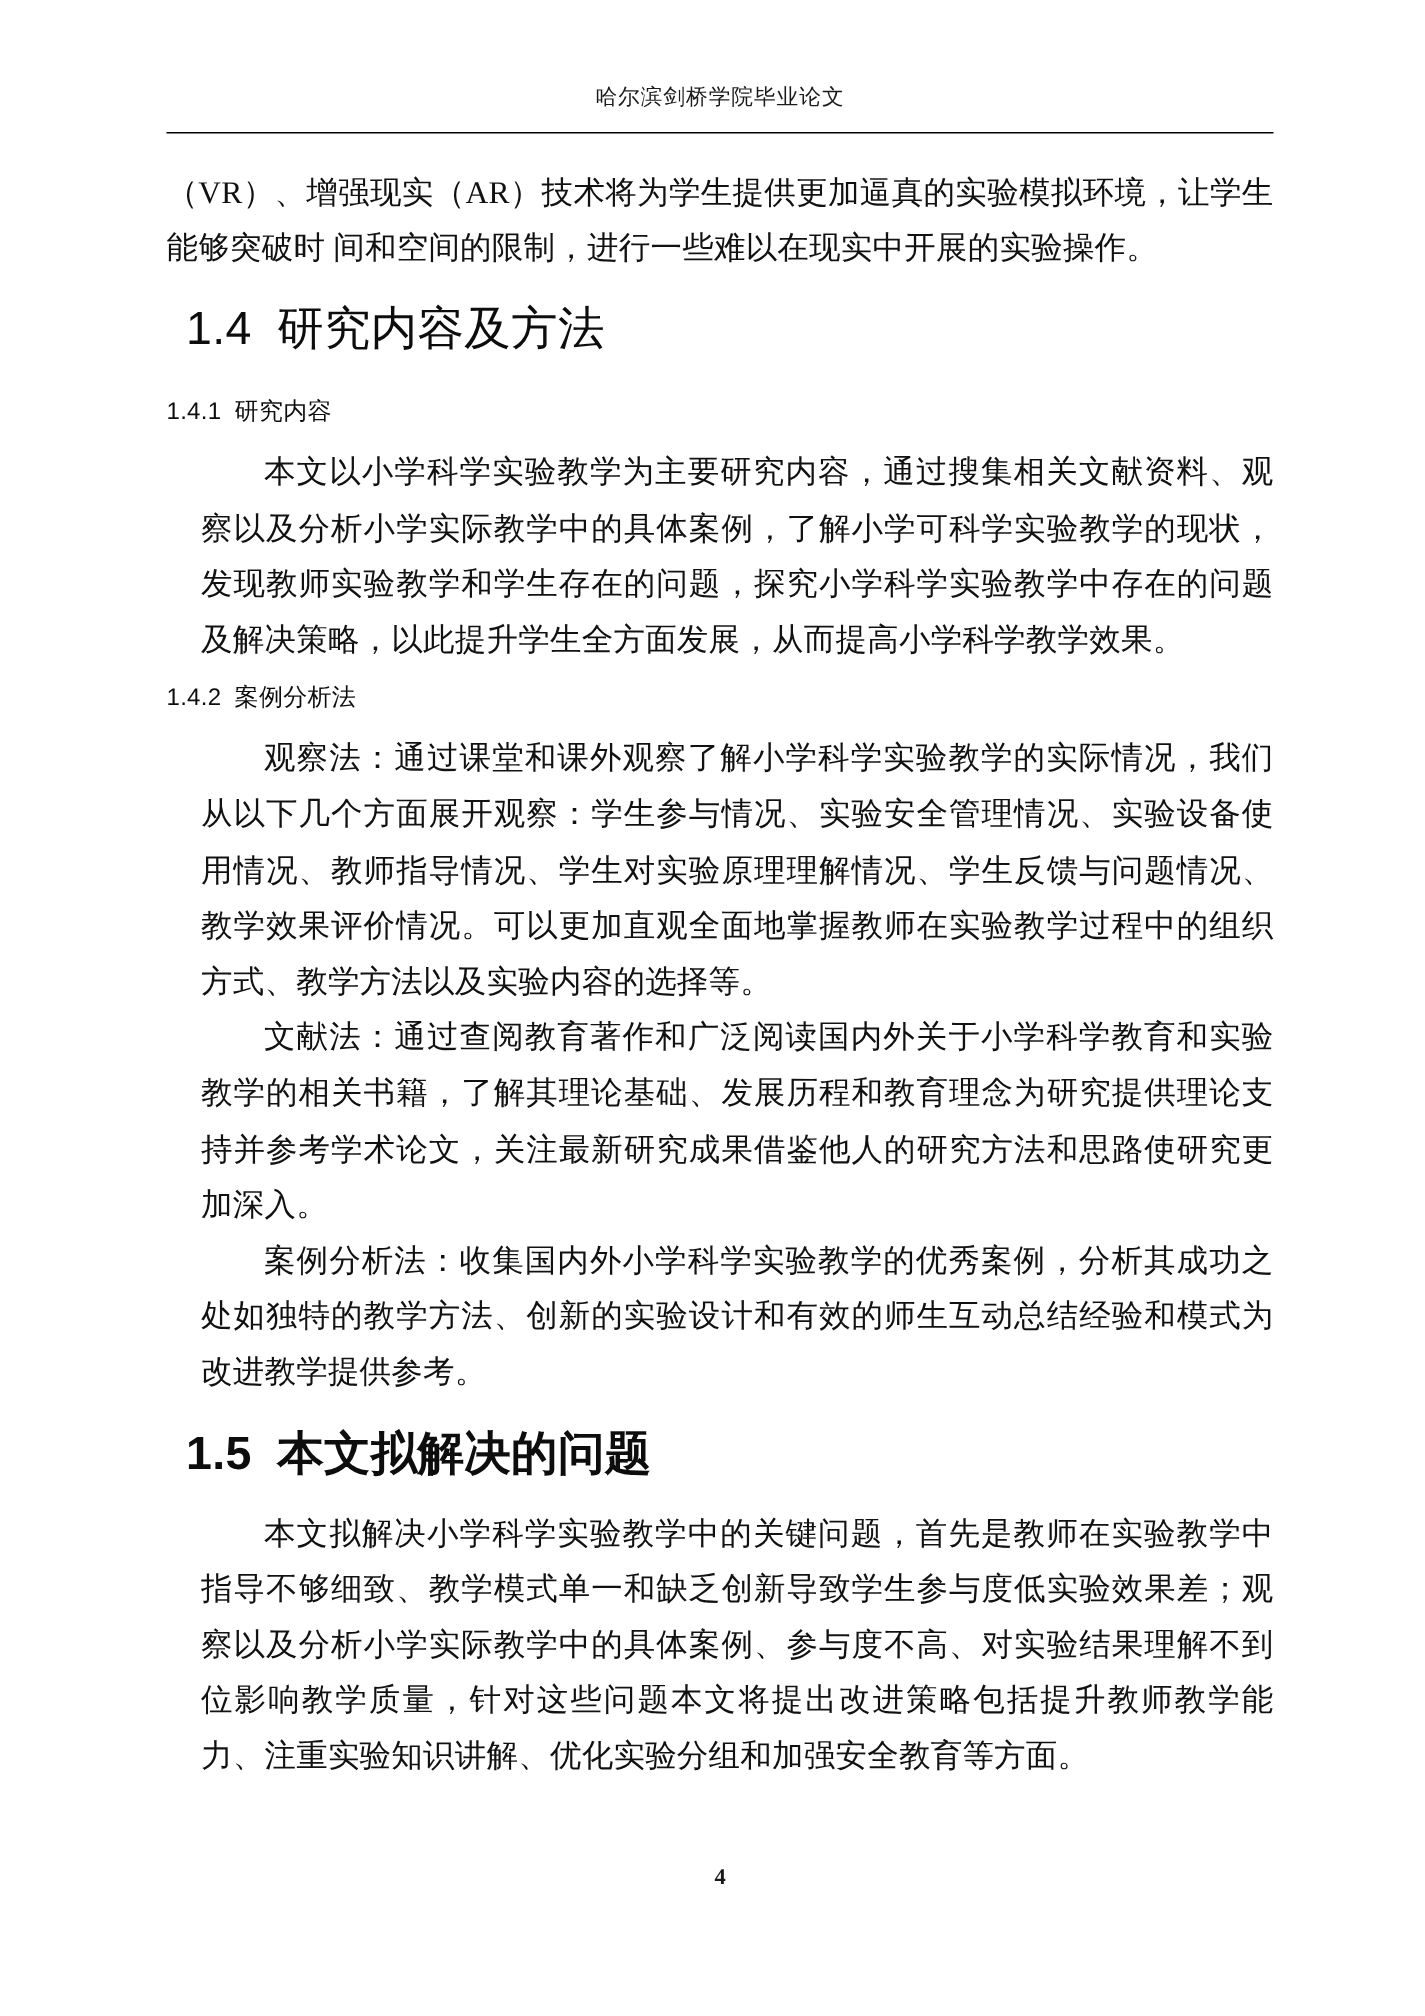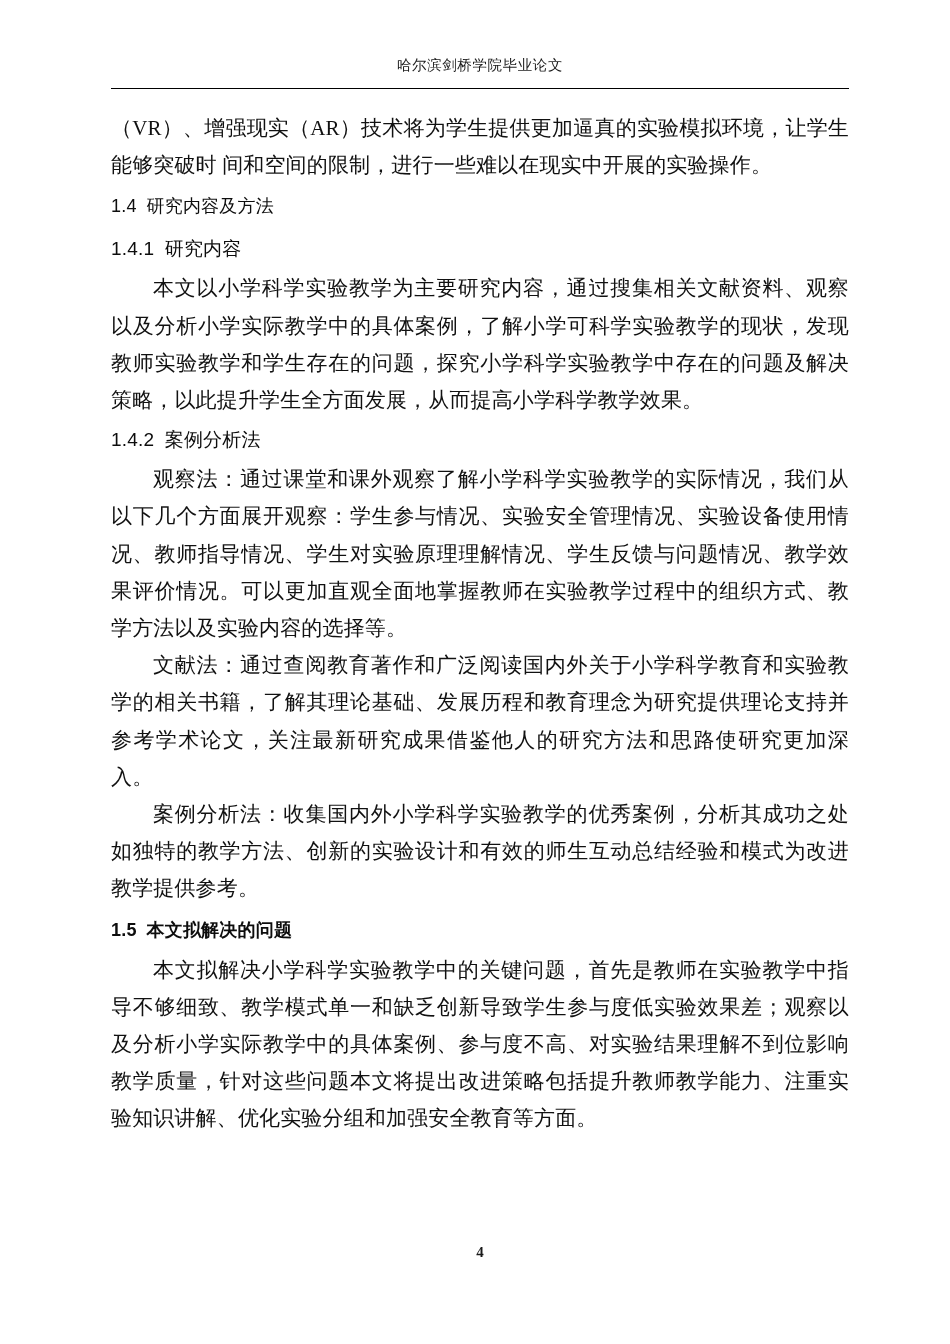--- a/index.html
+++ b/index.html
@@ -62,41 +62,42 @@
     font-size: 21px;
     line-height: 37.2px;
     text-align: justify;
     text-justify: inter-ideograph;
     letter-spacing: 0.15px;
     color: #111111;
     font-family: "Liberation Serif", "DejaVu Serif", serif;
   }
   p.indent {
     text-indent: 2em;
+    margin-left: 23px;
   }
   p.no-indent {
     text-indent: 0;
   }
 
   h2.heading-2 {
-    margin: 0;
+    margin: 13px;
     font-family: "Liberation Sans", "DejaVu Sans", sans-serif;
-    font-size: 18px;
+    font-size: 31px;
     font-weight: normal;
     line-height: 44px;
     letter-spacing: 0.2px;
     color: #0d0d0d;
   }
   h2.heading-2.bold {
     font-weight: bold;
   }
   h3.heading-3 {
     margin: 0;
     font-family: "Liberation Sans", "DejaVu Sans", sans-serif;
-    font-size: 19px;
+    font-size: 16px;
     font-weight: normal;
     line-height: 42px;
     letter-spacing: 0.2px;
     color: #0d0d0d;
   }
   .heading-num {
     margin-right: 0.55em;
   }
 
   .sp-before-h2 { margin-top: 10px; }

